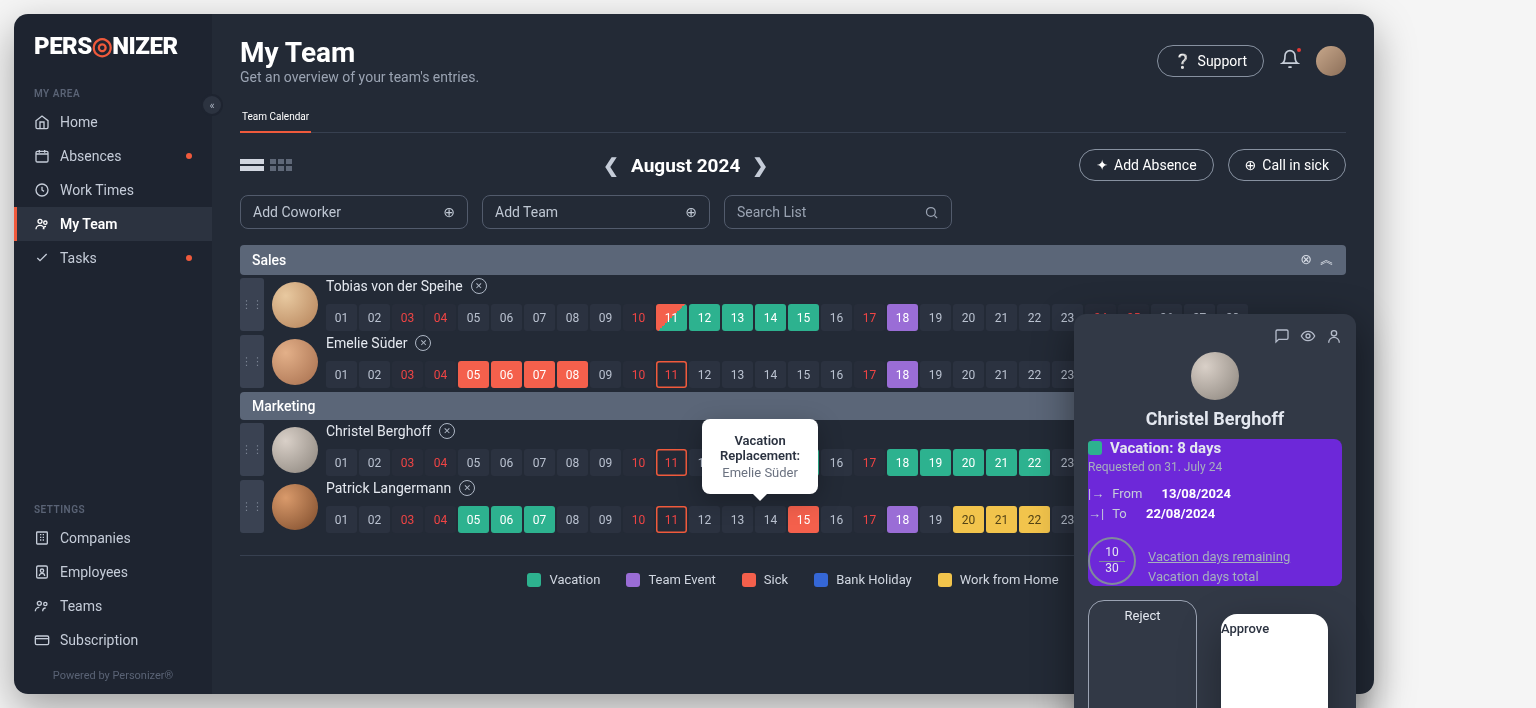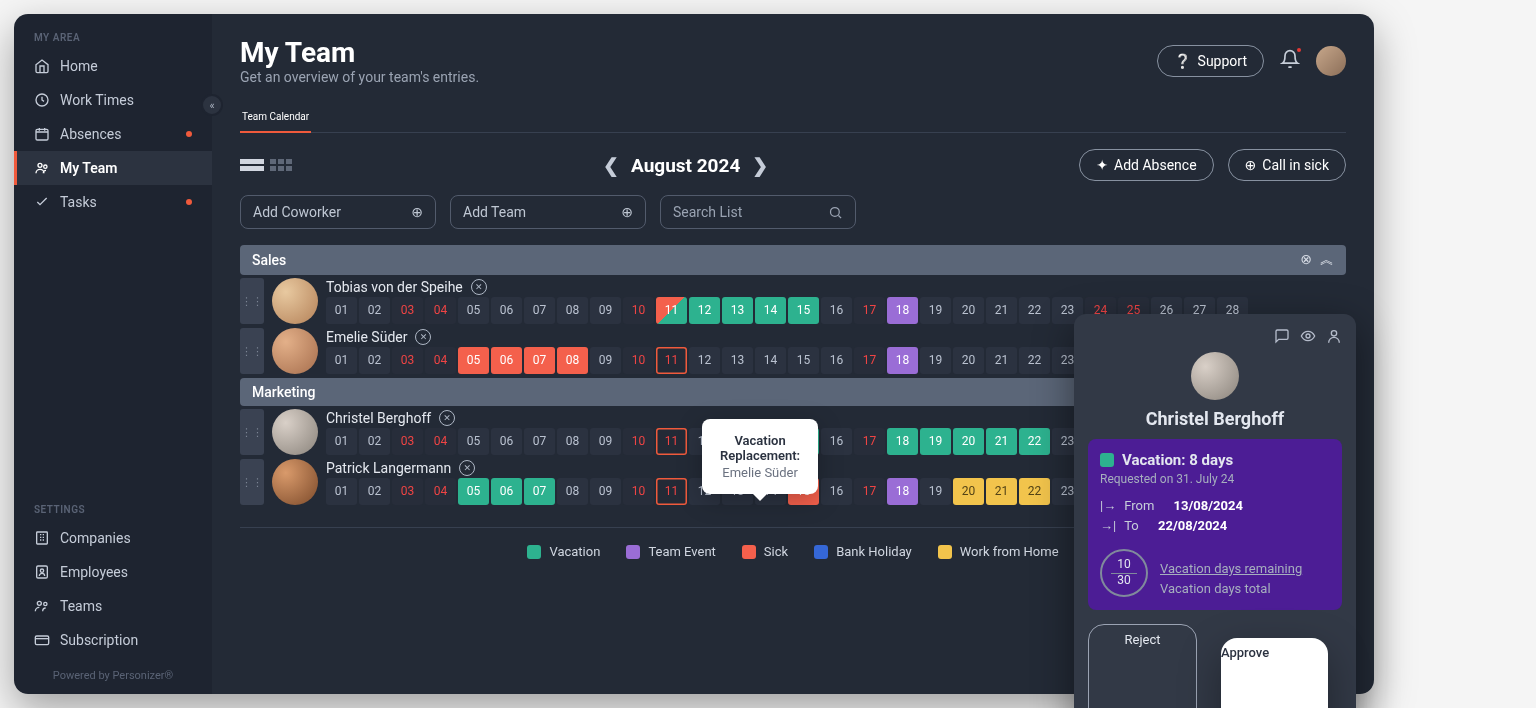--- a/index.html
+++ b/index.html
@@ -41,33 +41,33 @@
 .view-toggle .vt{ display:grid; grid-template-columns:repeat(3,6px); grid-template-rows:repeat(2,5px); gap:2px; cursor:pointer;}
 .vt span{ background:#5f6878;}
 .vt.sel span{ background:#d1d6e0;}
 .vt.lines{ grid-template-columns:24px; grid-template-rows:repeat(2,5px); gap:2px;}
 .vt.lines span{ background:#5f6878;}
 .vt.lines.sel span{ background:#d1d6e0;}
 .month-nav{ flex:1; display:flex; align-items:center; justify-content:center; gap:12px; font-size:19px; font-weight:700; color:white;}
 .chev{ cursor:pointer; color:#c5ccd8;}
 .filters{ display:flex; gap:14px; margin-top:14px;}
 .pill{ border:1px solid #525b6c; border-radius:8px; padding:8px 12px; color:#bfc7d3; font-size:14px; display:flex; align-items:center; justify-content:space-between; cursor:pointer; background:transparent;}
-.pill.input { width:196px;}
+.pill.input { width:228px;}
 .pill input{ background:none; border:none; outline:none; color:#e4e8ef; font-size:14px; width:100%;}
 .pill input::placeholder{ color:#9aa3b2;}
 
 .sections{ margin-top:16px; overflow-y:auto; }
 .group-header{ background:#5b6678; border-radius:4px; padding:6px 12px; font-size:14px; color:white; font-weight:500; display:flex; align-items:center; justify-content:space-between; margin-bottom:3px;}
 .gh-icons{ display:flex; gap:8px; color:#d5dae3;}
 .gh-icons span{ cursor:pointer;}
 .row{ display:flex; align-items:center; gap:8px; margin-bottom:4px;}
 .drag-h{ width:24px; align-self:stretch; background:#3a4252; border-radius:3px; display:flex; flex-direction:column; align-items:center; justify-content:center; gap:3px; cursor:grab; color:#7b8494; font-size:11px;}
 .person-av{ width:46px; height:46px; border-radius:50%; flex-shrink:0;}
 .pa-1{ background:radial-gradient(circle at 30% 30%,#e8c9a0,#b48158);} .pa-2{ background:radial-gradient(circle at 30% 30%,#e3b089,#a66e4d);} .pa-3{ background:radial-gradient(circle at 30% 30%,#d9d0c8,#8a837b);} .pa-4{ background:radial-gradient(circle at 30% 30%,#d99a6b,#7c4a2a);}
-.row-body{ flex:1; display:flex; flex-direction:column; gap:2px;}
+.row-body{ flex:1; display:flex; flex-direction:column; gap:10px;}
 .row-top{ display:flex; align-items:center; gap:8px; font-size:14px;}
 .row-top .nm{ color:#e4e8ef;}
 .rm{ width:16px; height:16px; border:1.5px solid #aeb7c5; border-radius:50%; display:flex; align-items:center; justify-content:center; font-size:9px; color:#aeb7c5; cursor:pointer;}
 .days{ display:flex; gap:2px;}
 .day{ width:31px; height:27px; background:#2b3240; border-radius:3px; display:flex; align-items:center; justify-content:center; font-size:12px; color:#bac2d0; cursor:pointer;}
 .day.dk{ background:#272d3a; color:#ef4444;} 
 .day.vac{ background:#2db28f; color:white;}
 .day.sick{ background:#f4604c; color:white;}
 .day.ev{ background:#9a6dd6; color:white;}
 .day.wfh{ background:#f2c44c; color:#534316;}
@@ -83,21 +83,21 @@
 .lg-item{ display:flex; align-items:center; gap:8px; color:#d0d6e0;}
 .sw{ width:14px; height:14px; border-radius:3px;}
 .sw.vac{ background:#2db28f;} .sw.ev{ background:#9a6dd6;} .sw.sick{ background:#f4604c;} .sw.hol{ background:#3567d6;} .sw.wfh{ background:#f2c44c;}
 
 
 .popover{ position:absolute; right:18px; top:300px; width:282px; background:#323946; border-radius:12px; padding:14px; color:#e3e7ef; box-shadow:0 12px 40px rgba(0,0,0,.45); z-index:30;}
 .pop-icons{ display:flex; justify-content:flex-end; gap:10px; color:#b5bccb;}
 .pop-icons span{ cursor:pointer;}
 .pop-av{ width:48px; height:48px; border-radius:50%; margin:4px auto 8px; display:block;}
 .pop-name{ text-align:center; font-size:18px; font-weight:700; margin-bottom:10px;}
-.pop-card{ background:#4c1d95; border-radius:8px; padding:12px;}
+.pop-card{ background:#6d28d9; border-radius:8px; padding:0;}
 .pop-type{ display:flex; align-items:center; gap:8px; font-size:15px; font-weight:700;}
 .pop-type .sq{ width:14px; height:14px; border-radius:3px;}
 .pop-req{ font-size:12px; color:#a6afbe; margin-top:3px;}
 .pop-dates{ margin-top:12px; font-size:13px;}
 .pop-dates .dr{ display:flex; align-items:center; gap:8px; margin-bottom:5px; color:#c6cdd9;}
 .pop-dates .dr b{ color:white; font-weight:700;}
 .pop-stats{ display:flex; align-items:center; gap:12px; margin-top:14px;}
 .ring{ width:48px; height:48px; border:2px solid #808a9c; border-radius:50%; display:flex; flex-direction:column; align-items:center; justify-content:center; font-size:12px; line-height:1.1;}
 .ring .top{ border-bottom:1px solid #808a9c; width:60%; text-align:center; padding-bottom:1px;}
 .stats-labels{ font-size:13px; color:#a6afbe; line-height:1.5;margin-top:12px;}
@@ -107,50 +107,51 @@
 .pbtn.rej{ border:1px solid #9ba3b3; color:#e3e7ef; background:transparent;}
 .pbtn.app{ background:white; color:#2b3240; font-weight:500;}
 
 .icon{ display:inline-flex; }
 </style>
 </head>
 <body>
 
 <div class="app">
   <aside class="sidebar">
+    <div class="logo">PERS<span class="pin">◎</span>NIZER</div>
     <div class="collapse-btn">«</div>
     <div class="sb-sect">MY AREA</div>
     <div id="nav-myarea">
         <div class="nav-item">
           <span class="icon">
             <svg width="16" height="16" viewBox="0 0 24 24" fill="none" stroke="currentColor" stroke-width="2">
               <path d="m3 10 9-7 9 7v10a2 2 0 0 1-2 2H5a2 2 0 0 1-2-2z"></path>
               <path d="M9 22V12h6v10"></path>
             </svg>
           </span>
           <span>Home</span>
         </div>
         <div class="nav-item">
           <span class="icon">
             <svg width="16" height="16" viewBox="0 0 24 24" fill="none" stroke="currentColor" stroke-width="2">
+              <rect x="3" y="5" width="18" height="16" rx="2"></rect>
+              <path d="M3 9h18M8 3v4M16 3v4"></path>
+            </svg>
+          </span>
+          <span>Absences</span>
+          <span class="dot"></span>
+        </div>
+        <div class="nav-item">
+          <span class="icon">
+            <svg width="16" height="16" viewBox="0 0 24 24" fill="none" stroke="currentColor" stroke-width="2">
               <circle cx="12" cy="12" r="9"></circle>
               <path d="M12 7v5l3 2"></path>
             </svg>
           </span>
           <span>Work Times</span>
-        </div>
-        <div class="nav-item">
-          <span class="icon">
-            <svg width="16" height="16" viewBox="0 0 24 24" fill="none" stroke="currentColor" stroke-width="2">
-              <rect x="3" y="5" width="18" height="16" rx="2"></rect>
-              <path d="M3 9h18M8 3v4M16 3v4"></path>
-            </svg>
-          </span>
-          <span>Absences</span>
-          <span class="dot"></span>
         </div>
         <div class="nav-item active">
           <span class="icon">
             <svg width="16" height="16" viewBox="0 0 24 24" fill="none" stroke="currentColor" stroke-width="2">
               <circle cx="9" cy="8" r="3"></circle>
               <circle cx="17" cy="10" r="2.5"></circle>
               <path d="M3 20c0-3.3 2.7-6 6-6s6 2.7 6 6M14 20c0-2.5 1.8-4.5 4-4.5"></path>
             </svg>
           </span>
           <span>My Team</span>

